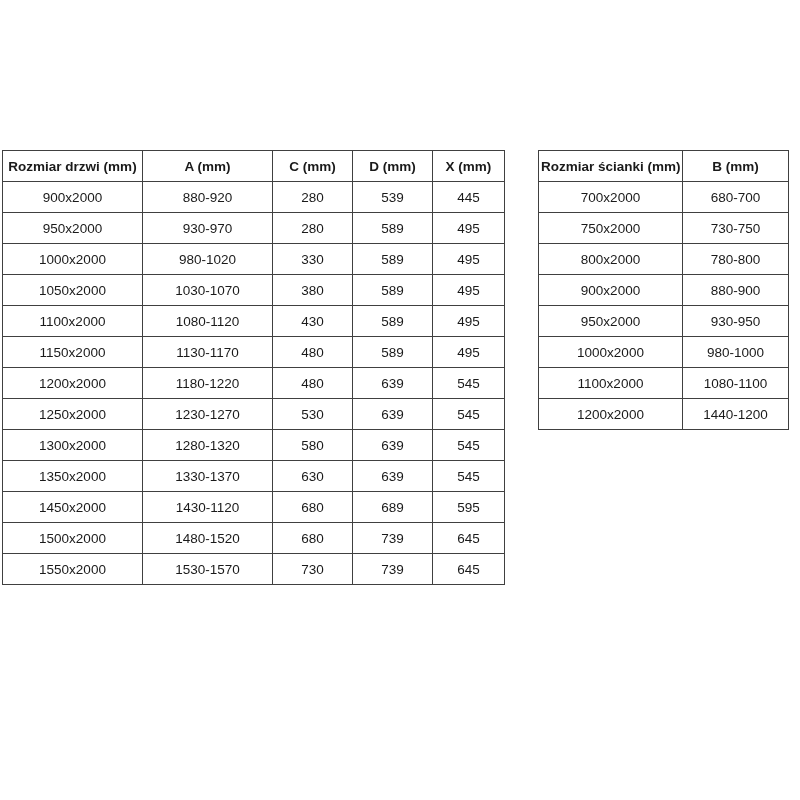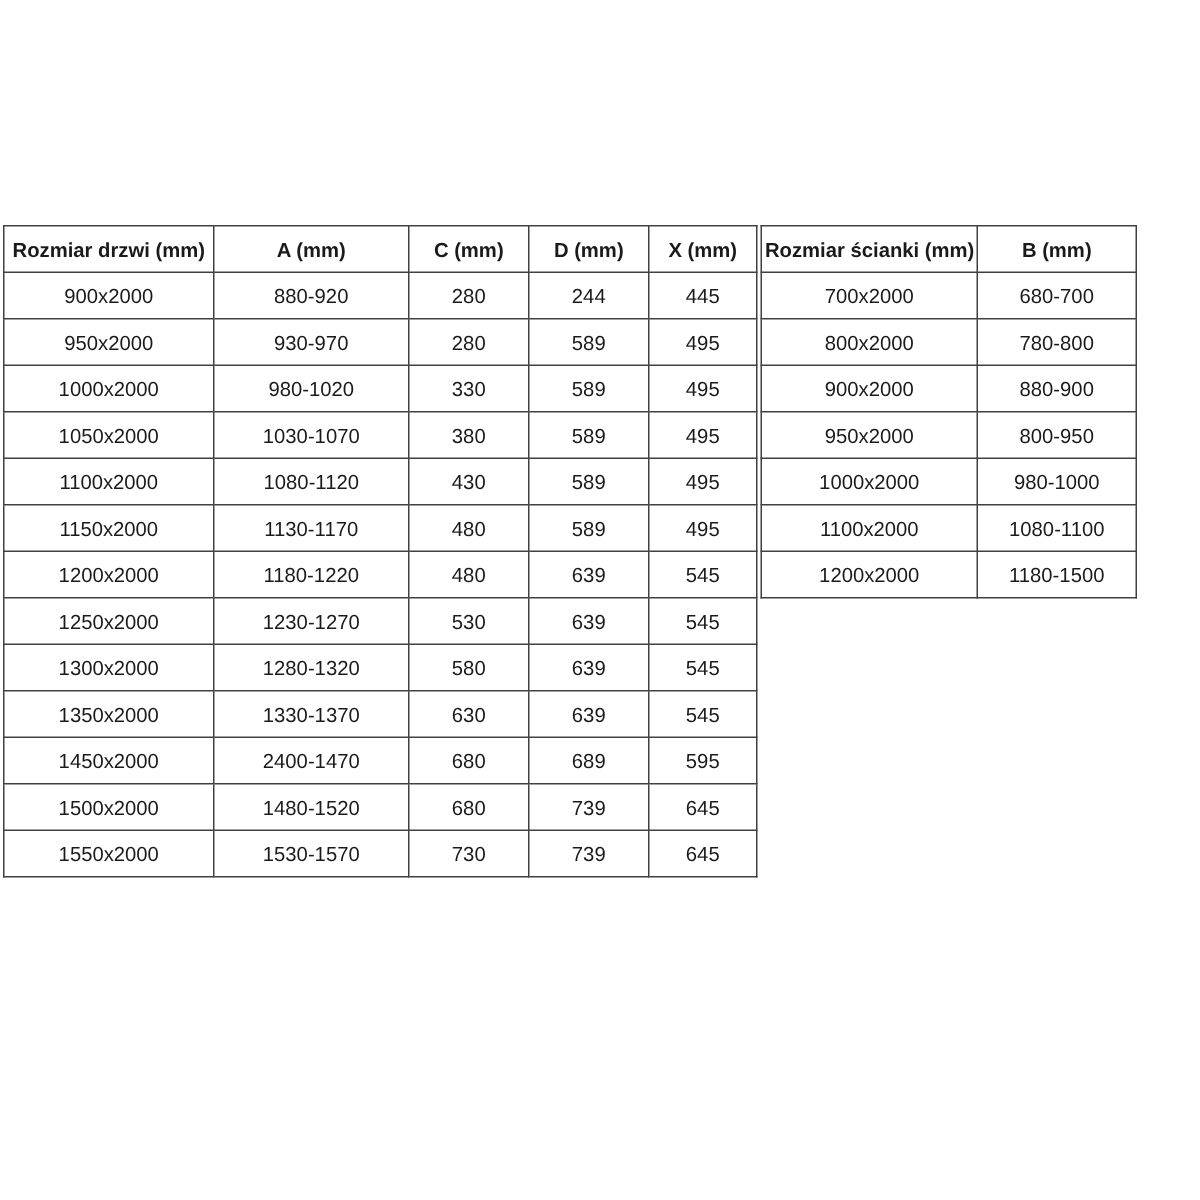--- a/index.html
+++ b/index.html
@@ -49,21 +49,21 @@
     top: 150px;
     width: 477px;
   }
   #doors-table th:nth-child(1) { width: 135px; }
   #doors-table th:nth-child(2) { width: 125px; }
   #doors-table th:nth-child(3) { width: 75px; }
   #doors-table th:nth-child(4) { width: 75px; }
   #doors-table th:nth-child(5) { width: 67px; margin-left: 48px; }
   
   #walls-table {
-    left: 507px;
+    left: 538px;
     top: 150px;
     width: 240px;
   }
   #walls-table th:nth-child(1) { width: 139px; }
   #walls-table th:nth-child(2) { width: 101px; }
 </style>
 </head>
 <body>
 
 <div class="page">
@@ -76,21 +76,21 @@
           <th>C (mm)</th>
           <th>D (mm)</th>
           <th>X (mm)</th>
         </tr>
       </thead>
       <tbody>
         <tr>
           <td>900x2000</td>
           <td>880-920</td>
           <td>280</td>
-          <td>244</td>
+          <td>539</td>
           <td>445</td>
         </tr>
         <tr>
           <td>950x2000</td>
           <td>930-970</td>
           <td>280</td>
           <td>589</td>
           <td>495</td>
         </tr>
         <tr>
@@ -144,21 +144,21 @@
         </tr>
         <tr>
           <td>1350x2000</td>
           <td>1330-1370</td>
           <td>630</td>
           <td>639</td>
           <td>545</td>
         </tr>
         <tr>
           <td>1450x2000</td>
-          <td>2400-1470</td>
+          <td>1430-1120</td>
           <td>680</td>
           <td>689</td>
           <td>595</td>
         </tr>
         <tr>
           <td>1500x2000</td>
           <td>1480-1520</td>
           <td>680</td>
           <td>739</td>
           <td>645</td>
@@ -179,39 +179,43 @@
           <th>Rozmiar ścianki (mm)</th>
           <th>B (mm)</th>
         </tr>
       </thead>
       <tbody>
         <tr>
           <td>700x2000</td>
           <td>680-700</td>
         </tr>
         <tr>
+          <td>750x2000</td>
+          <td>730-750</td>
+        </tr>
+        <tr>
           <td>800x2000</td>
           <td>780-800</td>
         </tr>
         <tr>
           <td>900x2000</td>
           <td>880-900</td>
         </tr>
         <tr>
           <td>950x2000</td>
-          <td>800-950</td>
+          <td>930-950</td>
         </tr>
         <tr>
           <td>1000x2000</td>
           <td>980-1000</td>
         </tr>
         <tr>
           <td>1100x2000</td>
           <td>1080-1100</td>
         </tr>
         <tr>
           <td>1200x2000</td>
-          <td>1180-1500</td>
+          <td>1440-1200</td>
         </tr>
       </tbody>
     </table>
 
 </div>
 
 </body></html>

